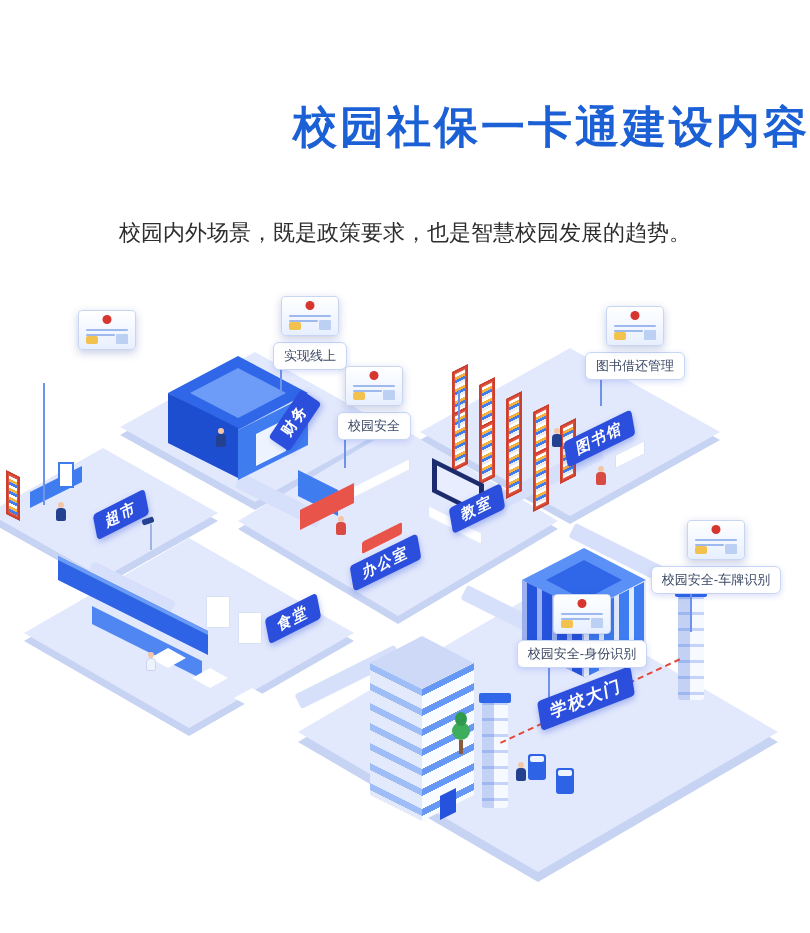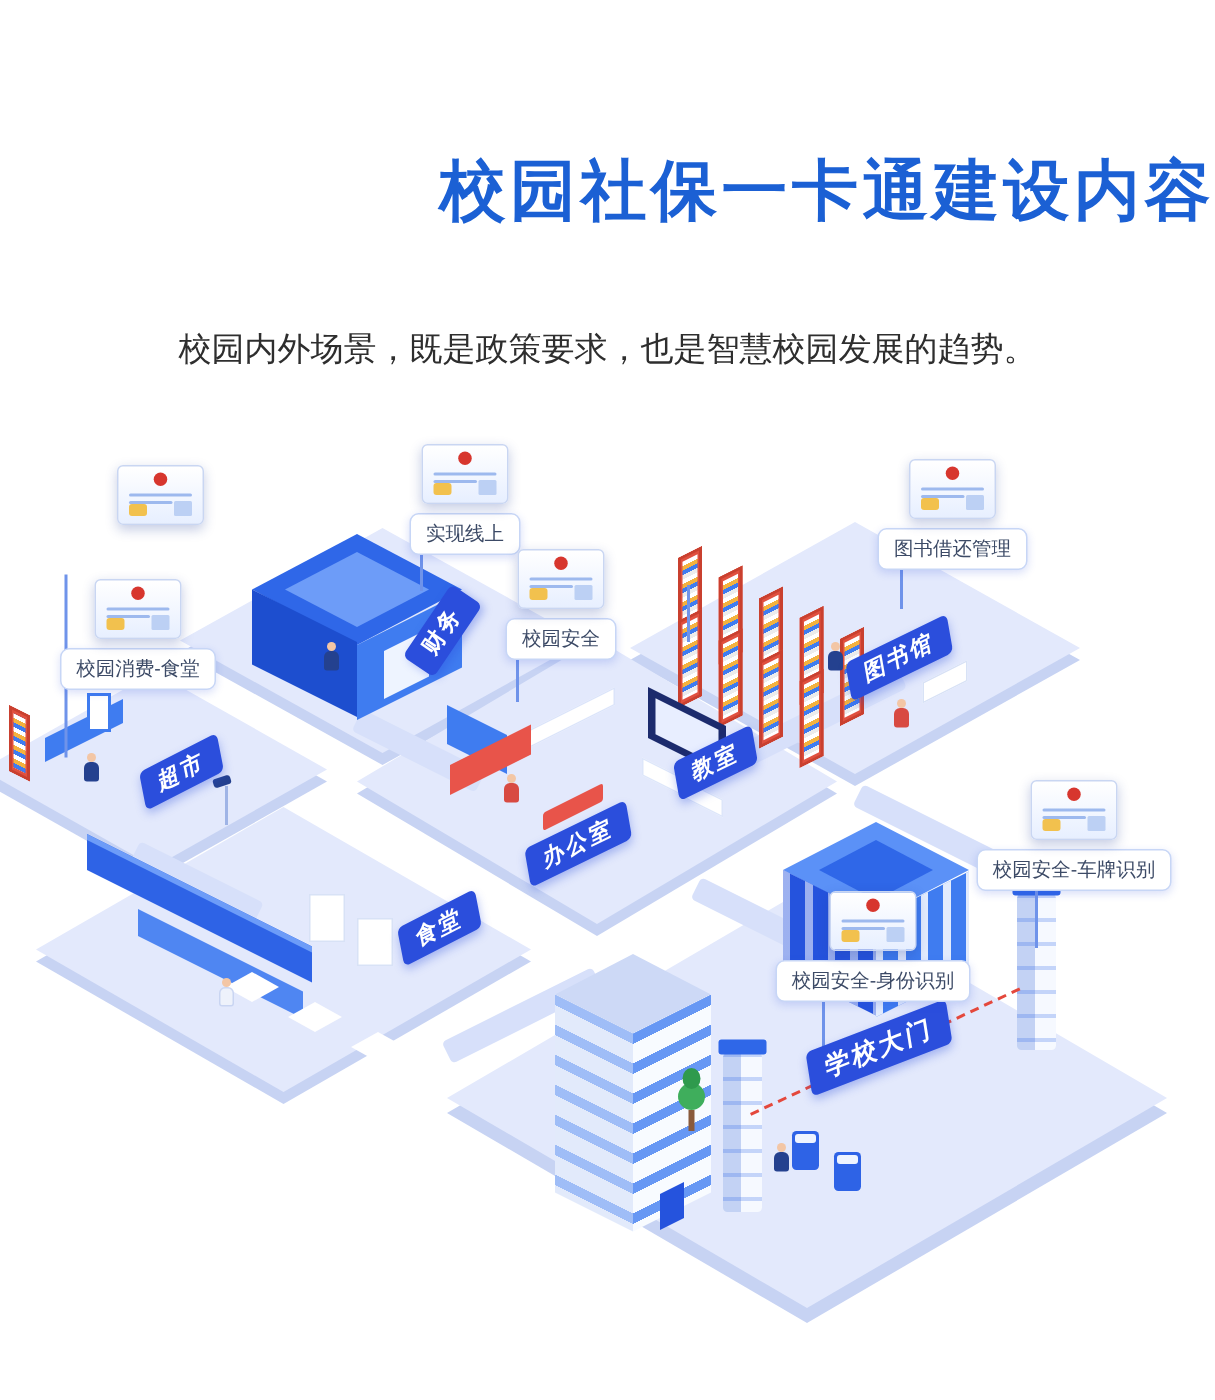--- a/index.html
+++ b/index.html
@@ -290,30 +290,20 @@
   <div class="callout" style="left:36px;top:310px;width:142px">
     <div class="ss-card">
       <span class="emblem"></span>
       <span class="tline t1"></span>
       <span class="tline t2"></span>
       <span class="chip"></span>
       <span class="photo"></span>
     </div>
   </div>
 
-  <div class="callout" style="left:38px;top:386px;width:108px">
-    <div class="ss-card">
-      <span class="emblem"></span>
-      <span class="tline t1"></span>
-      <span class="tline t2"></span>
-      <span class="chip"></span>
-      <span class="photo"></span>
-    </div>
-    <div class="callout-label">校园消费-食堂</div>
-  </div>
 
   <div class="callout" style="left:262px;top:296px;width:96px">
     <div class="ss-card">
       <span class="emblem"></span>
       <span class="tline t1"></span>
       <span class="tline t2"></span>
       <span class="chip"></span>
       <span class="photo"></span>
     </div>
     <div class="callout-label">实现线上</div>

